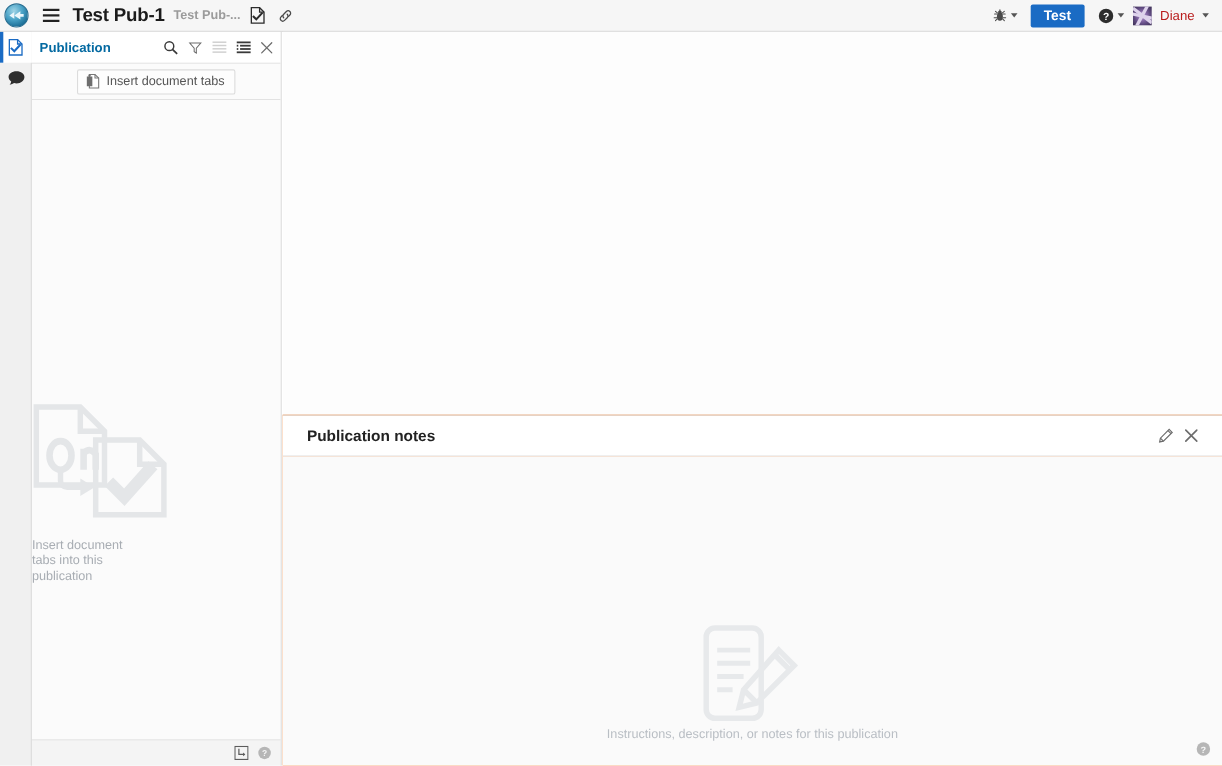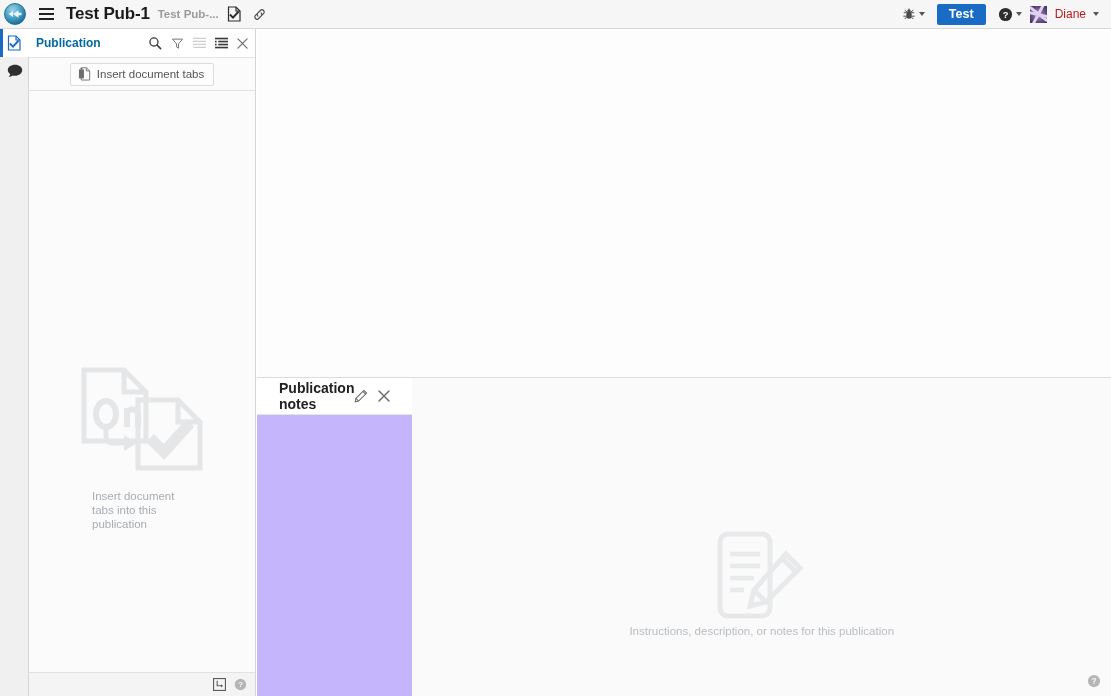--- a/index.html
+++ b/index.html
@@ -142,21 +142,21 @@
     background: #fdfdfd; border: 1px solid #dcdcdc; border-radius: 2px;
     height: 23px; padding: 0 9px 0 7px; cursor: pointer;
     font-size: 11.5px; color: #555;
   }
   #panel-body {
     flex: 1 1 auto; position: relative; background: #fbfbfb;
     overflow: hidden;
   }
   #panel-empty {
     position: absolute; left: 0; right: 0; top: 276px;
-    display: flex; flex-direction: column; align-items: center;
+    display: flex; flex-direction: column; 
   }
   #panel-empty-text {
     margin-top: 18px; width: 100px;
     font-size: 11.5px; line-height: 14px; color: #a8adb3;
   }
   #panel-foot {
     height: 24px; flex: 0 0 24px;
     border-top: 1px solid #e2e2e2;
     background: #f4f4f4;
     display: flex; align-items: center; justify-content: flex-end;
@@ -170,21 +170,21 @@
     width: 854px; height: 667px;
     background: #ffffff;
   }
   #main-blank {
     position: absolute; left: 0; top: 0; width: 854px; height: 348px;
     background: #fdfdfd;
   }
   #notes {
     position: absolute; left: 0; top: 348px; width: 854px; height: 319px;
     border-top: 1px solid #dcdcdc;
-    display: flex; flex-direction: row; background: #c4b5fd;
+    display: flex; flex-direction: column; background: #f97316;
   }
   #notes-head {
     height: 37px; flex: 0 0 37px; background: #ffffff;
     border-bottom: 1px solid #e4e4e4;
     display: flex; align-items: center; padding: 0 22px;
   }
   #notes-title {
     font-size: 14px; font-weight: bold; color: #222;
   }
   #notes-head-tools {

